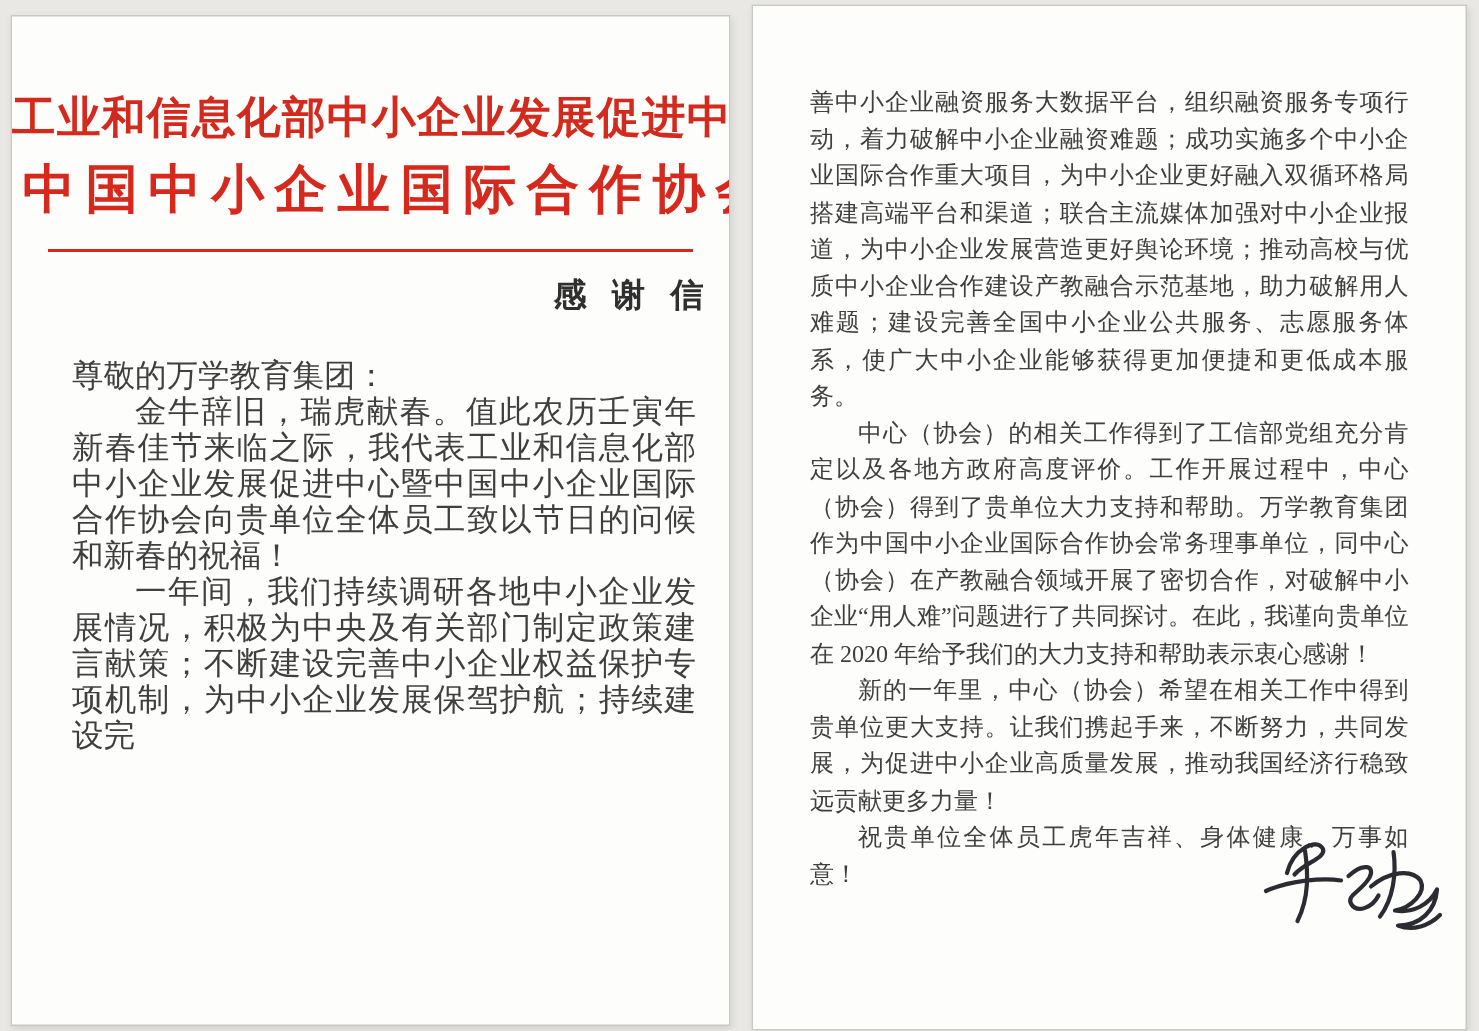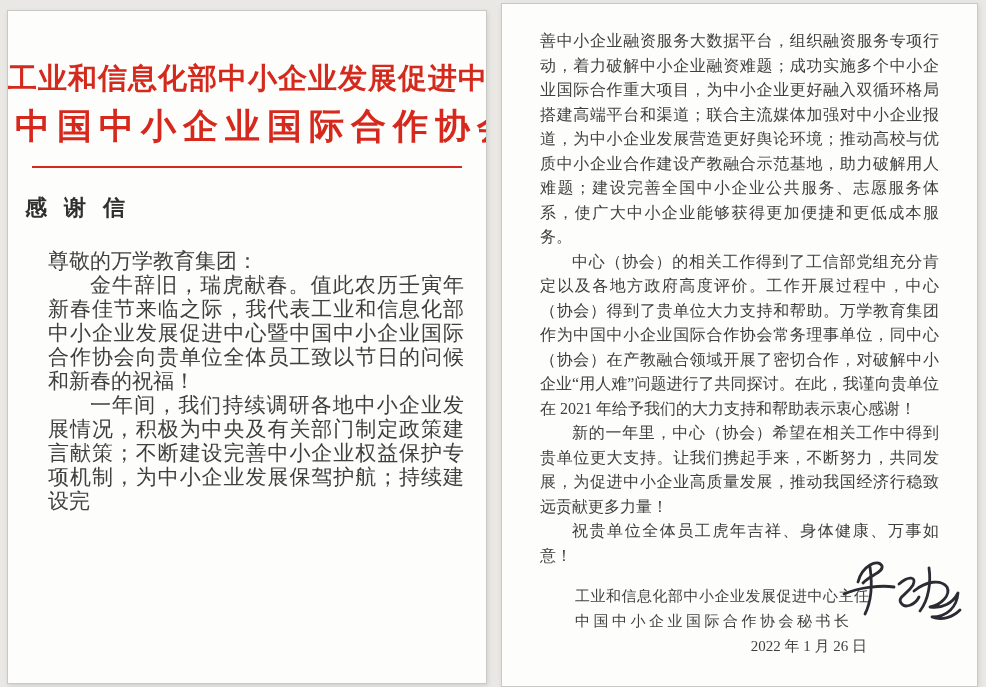--- a/index.html
+++ b/index.html
@@ -45,42 +45,42 @@
     letter-spacing: 7px;
     text-indent: 7px;
     white-space: nowrap;
   }
   .divider {
     margin: 23px 24px 0 24px;
     border-bottom: 2px solid #d6281c;
     height: 0;
   }
   .letter-title {
-    margin-top: 27px;
-    text-align: left;
+    margin-top: 16px;
+    text-align: right;
     font-weight: bold;
     font-size: 22px;
     line-height: 26px;
     color: #2f2f2f;
     letter-spacing: 17px;
     text-indent: 17px;
     white-space: nowrap;
   }
 
   
   .body-left {
     margin-top: 28px;
     padding: 0 22px 0 40px;
     font-size: 21px;
     line-height: 24px;
     color: #3f3f3f;
     text-align: justify;
   }
   .body-right {
-    padding: 25px 38px 0 38px;
+    padding: 53px 38px 0 38px;
     font-size: 16px;
     line-height: 24.5px;
     color: #3f3f3f;
     text-align: justify;
   }
   .salutation { margin: 0; }
   p.para { margin: 0; text-indent: 2em; }
   p.para-cont { margin: 0; text-indent: 0; }
 
   
@@ -124,29 +124,24 @@
     <div class="body-left">
       <p class="salutation">尊敬的万学教育集团：</p>
       <p class="para">金牛辞旧，瑞虎献春。值此农历壬寅年新春佳节来临之际，我代表工业和信息化部中小企业发展促进中心暨中国中小企业国际合作协会向贵单位全体员工致以节日的问候和新春的祝福！</p>
       <p class="para">一年间，我们持续调研各地中小企业发展情况，积极为中央及有关部门制定政策建言献策；不断建设完善中小企业权益保护专项机制，为中小企业发展保驾护航；持续建设完</p>
     </div>
   </div>
 
   <div class="page page-right">
     <div class="body-right">
       <p class="para-cont">善中小企业融资服务大数据平台，组织融资服务专项行动，着力破解中小企业融资难题；成功实施多个中小企业国际合作重大项目，为中小企业更好融入双循环格局搭建高端平台和渠道；联合主流媒体加强对中小企业报道，为中小企业发展营造更好舆论环境；推动高校与优质中小企业合作建设产教融合示范基地，助力破解用人难题；建设完善全国中小企业公共服务、志愿服务体系，使广大中小企业能够获得更加便捷和更低成本服务。</p>
-      <p class="para">中心（协会）的相关工作得到了工信部党组充分肯定以及各地方政府高度评价。工作开展过程中，中心（协会）得到了贵单位大力支持和帮助。万学教育集团作为中国中小企业国际合作协会常务理事单位，同中心（协会）在产教融合领域开展了密切合作，对破解中小企业“用人难”问题进行了共同探讨。在此，我谨向贵单位在 2021 年给予我们的大力支持和帮助表示衷心感谢！</p>
+      <p class="para">中心（协会）的相关工作得到了工信部党组充分肯定以及各地方政府高度评价。工作开展过程中，中心（协会）得到了贵单位大力支持和帮助。万学教育集团作为中国中小企业国际合作协会常务理事单位，同中心（协会）在产教融合领域开展了密切合作，对破解中小企业“用人难”问题进行了共同探讨。在此，我谨向贵单位在 2020 年给予我们的大力支持和帮助表示衷心感谢！</p>
       <p class="para">新的一年里，中心（协会）希望在相关工作中得到贵单位更大支持。让我们携起手来，不断努力，共同发展，为促进中小企业高质量发展，推动我国经济行稳致远贡献更多力量！</p>
       <p class="para">祝贵单位全体员工虎年吉祥、身体健康、万事如意！</p>
 
-      <div class="sign-block">
-        <div class="sign-org1">工业和信息化部中小企业发展促进中心主任</div>
-        <div class="sign-org2">中国中小企业国际合作协会秘书长</div>
-        <div class="sign-date">2022 年 1 月 26 日</div>
-      </div>
     </div>
 
     <svg class="signature-svg" viewBox="0 0 130 88" aria-label="单立坡">
       <g fill="none" stroke="#2b2b33" stroke-width="2.8" stroke-linecap="round" stroke-linejoin="round">
         <path d="M22 34 C26 18 42 10 46 18 C48 24 34 27 27 35"></path>
         <path d="M8 46 C24 39 46 37 58 39"></path>
         <path d="M34 19 C36 33 37 50 29 66"></path>
         <path d="M63 36 C73 27 81 29 77 37 C71 47 61 49 65 55 C69 61 79 57 83 49"></path>
         <path d="M93 20 C95 34 93 51 84 63"></path>
         <path d="M78 43 C90 33 105 31 111 39 C115 47 105 57 94 59 C106 61 117 55 122 45 C121 59 111 69 96 69 C106 73 117 69 124 62"></path>

